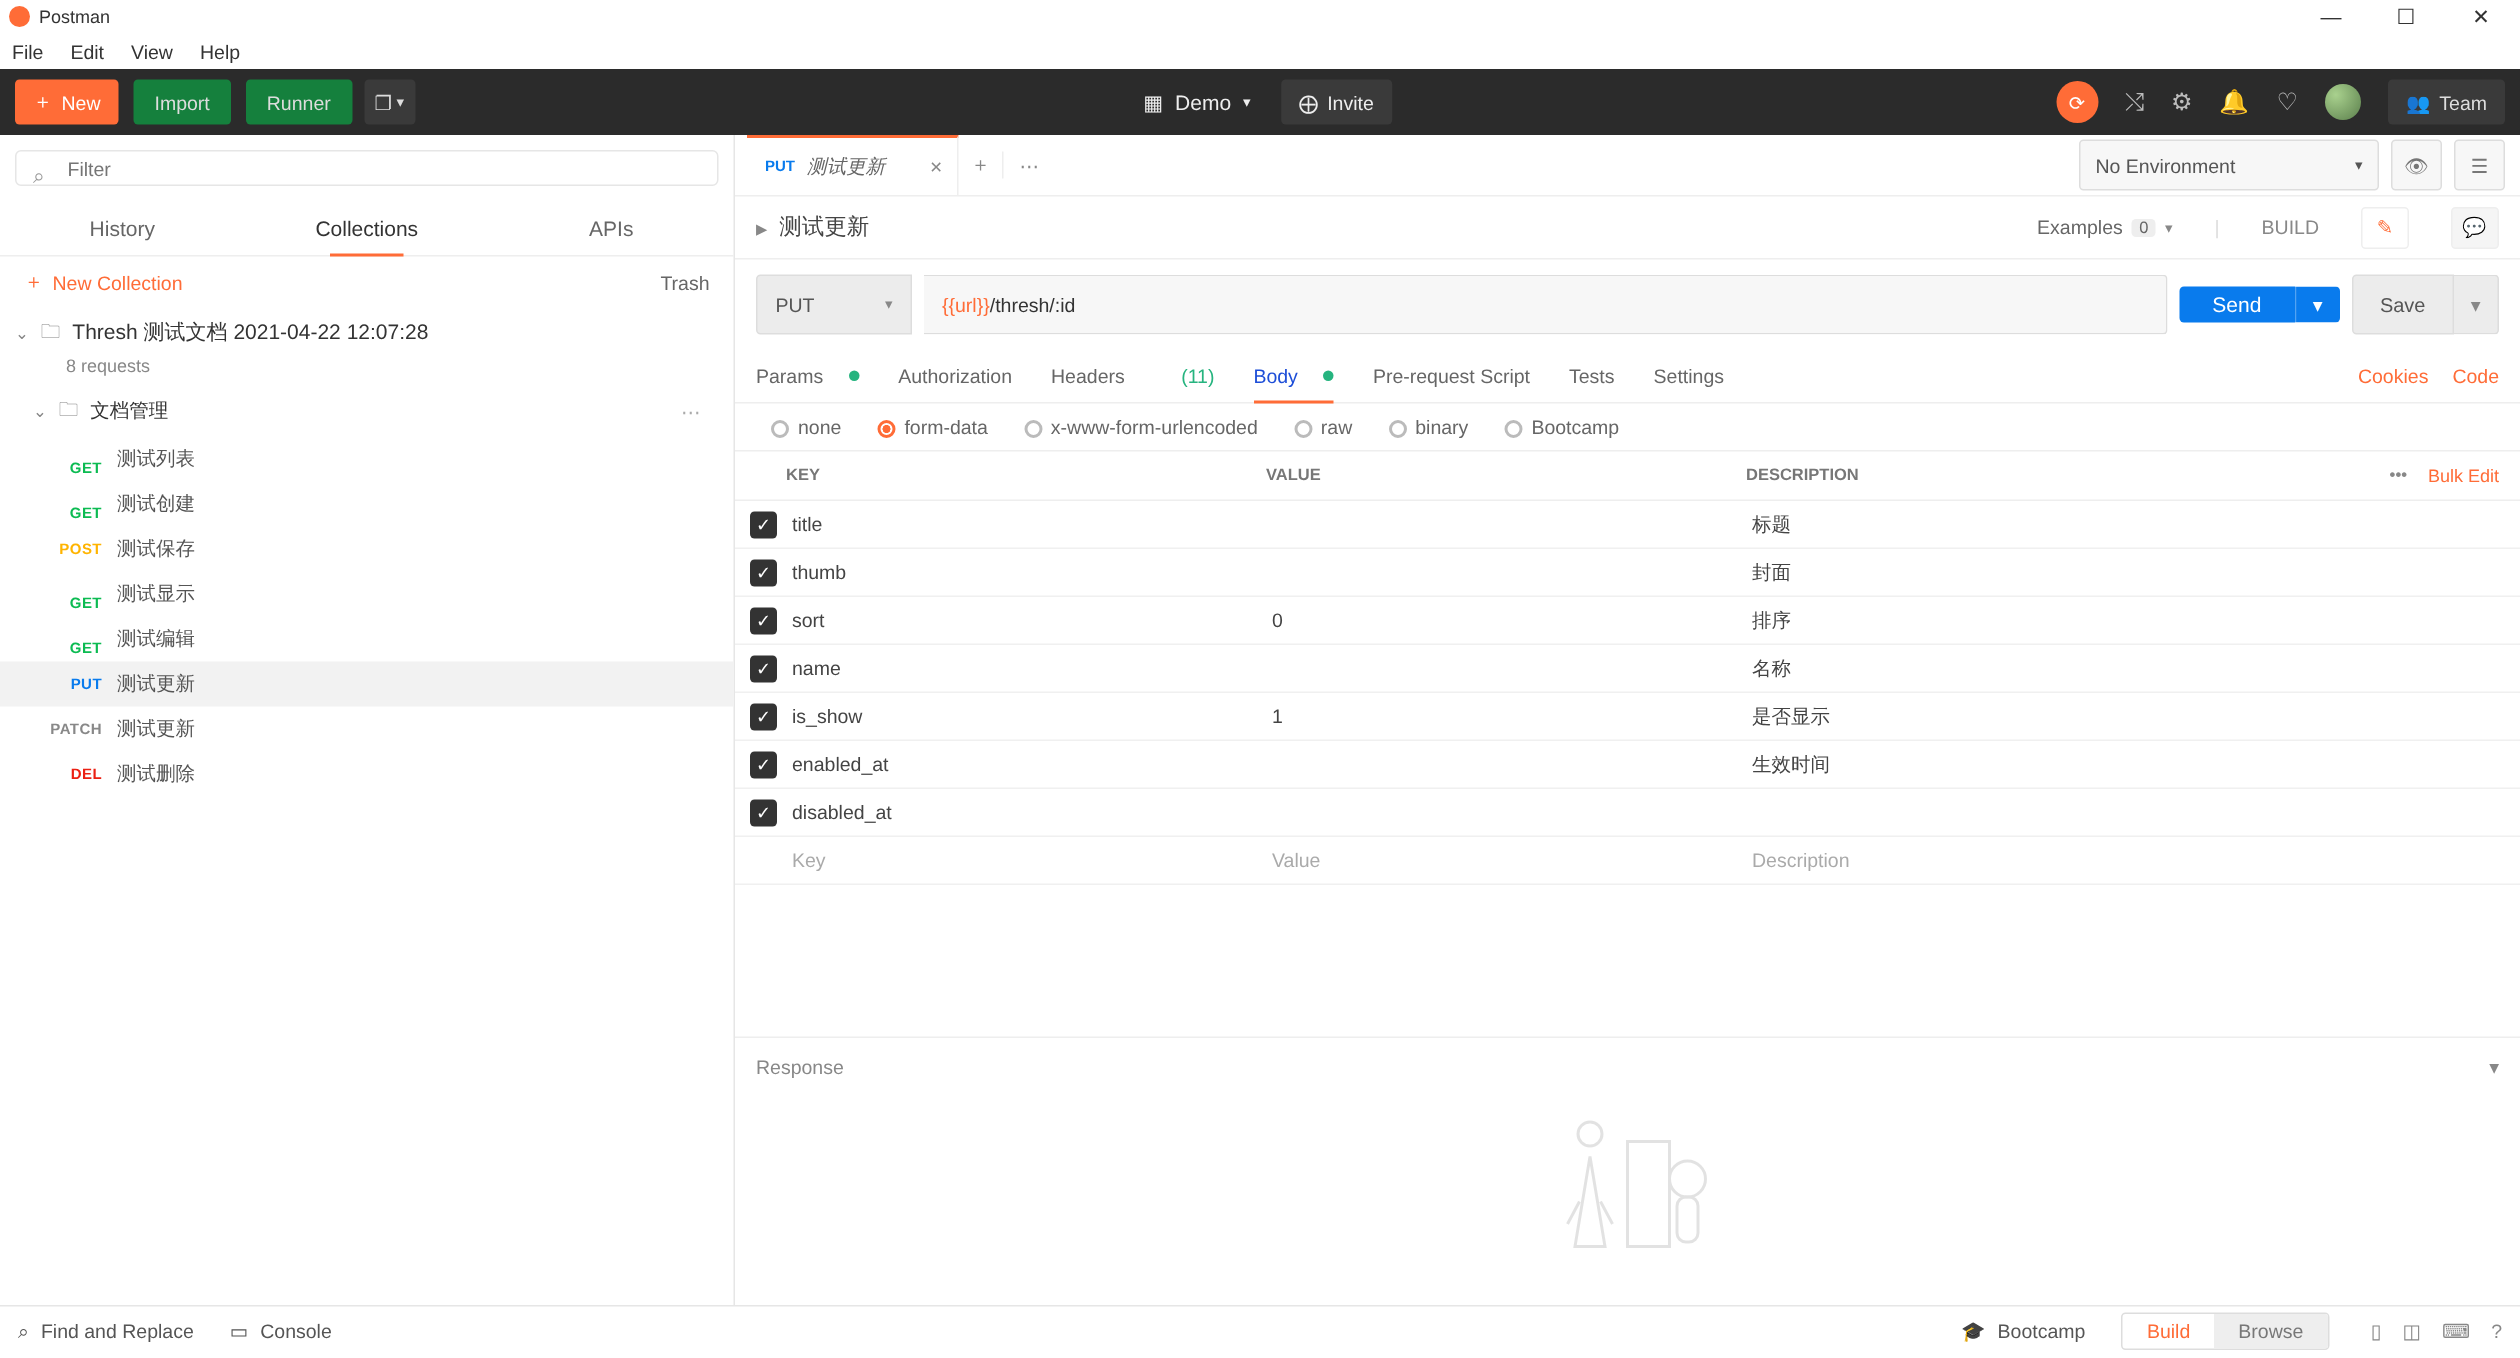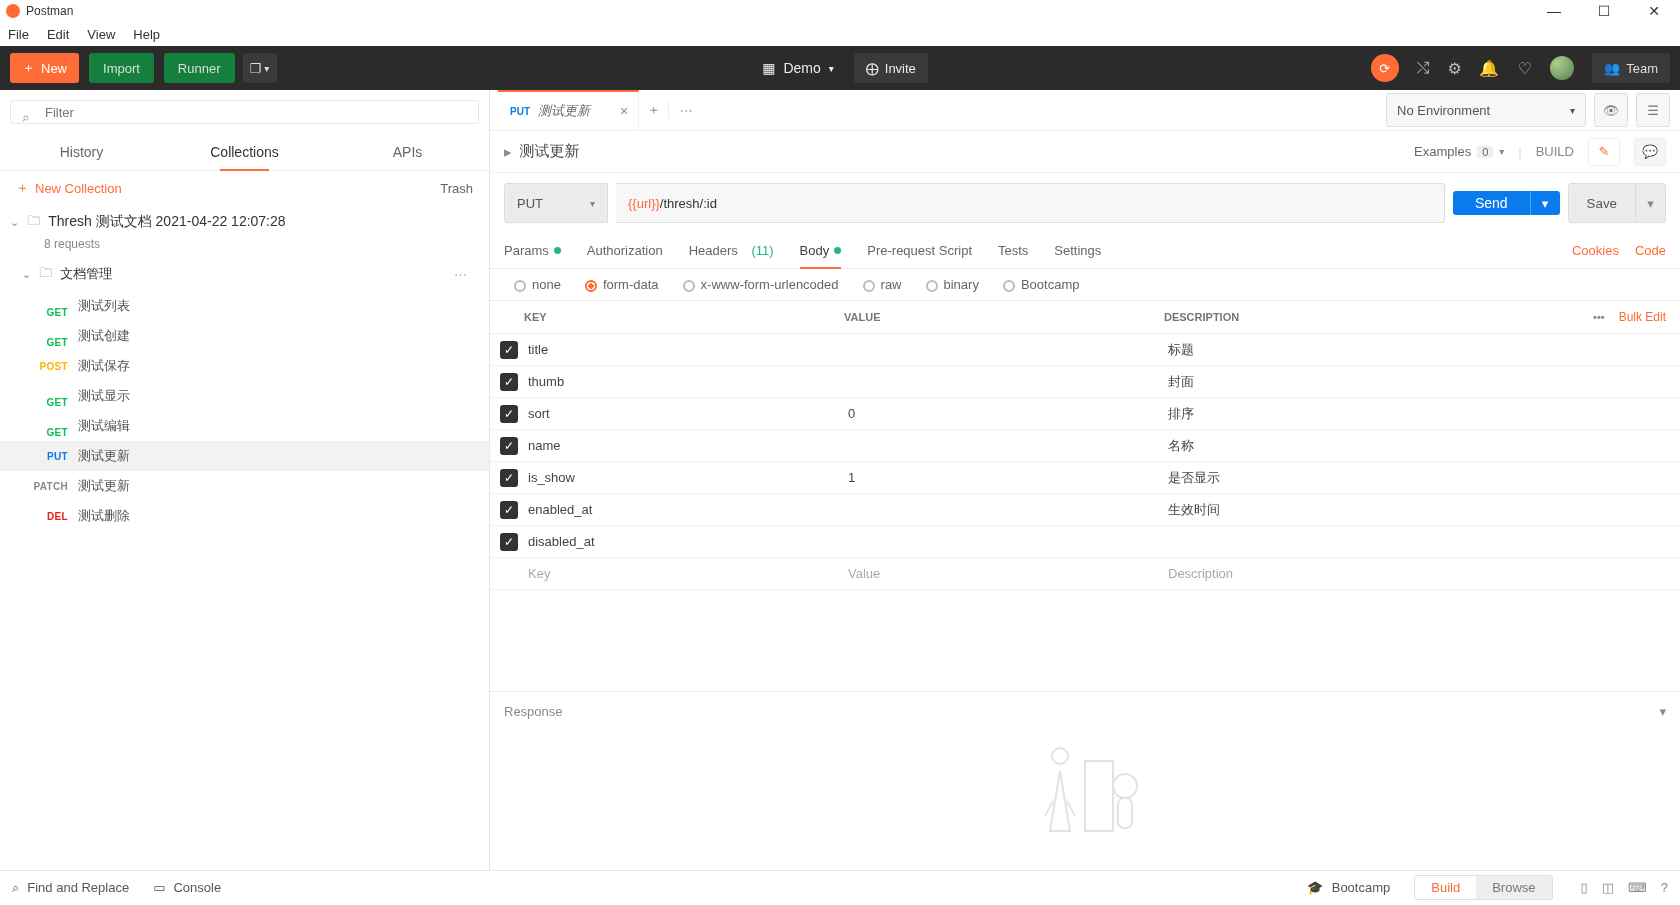--- a/index.html
+++ b/index.html
@@ -73,43 +73,43 @@
 .req-tab .t { font-style:italic; color:#666; font-size:13px;}
 .req-tab .close { margin-left:22px; color:#888; font-size:14px;}
 .plus-tab { width:30px; display:flex; align-items:center; justify-content:center; color:#888; border-right:1px solid #eee;}
 .more-tabs { width:34px; display:flex; align-items:center; justify-content:center; color:#888;}
 .env-area { display:flex; align-items:center; gap:8px; padding:0 10px;}
 .env-select { width:200px; height:34px; border:1px solid #ddd; background:#f7f7f7; border-radius:3px; display:flex; align-items:center; padding:0 10px; color:#555; justify-content:space-between; font-size:13px;}
 .sq-btn { width:34px; height:34px; border:1px solid #ddd; background:#f7f7f7; border-radius:3px; display:flex; align-items:center; justify-content:center; color:#777;}
 
 .crumb-row { display:flex; align-items:center; padding:6px 14px; border-bottom:1px solid #eee; height:42px;}
 .crumb-left { display:flex; align-items:center; gap:8px; color:#444; font-size:15px;}
-.crumb-right { margin-left:auto; display:flex; align-items:center; gap:14px;}
+.crumb-right { margin-left:auto; display:flex; align-items:center; gap:28px;}
 .examples { color:#666; font-size:13px; display:flex; align-items:center; gap:6px;}
 .badge0 { background:#eee; color:#666; border-radius:3px; padding:0 5px; font-size:11px;}
 .build-lbl { color:#888; font-size:13px;}
 .pencil-btn { width:32px; height:28px; border:1px solid #eee; border-radius:3px; display:flex; align-items:center; justify-content:center; color:#ff6c37;}
 .comment-btn { width:32px; height:28px; border:1px solid #eee; background:#f5f5f5; border-radius:3px; display:flex; align-items:center; justify-content:center; color:#888;}
 
 .url-row { display:flex; align-items:center; padding:10px 14px; gap:8px;}
 .method-select { width:104px; height:40px; background:#ececec; border:1px solid #ddd; border-radius:3px 0 0 3px; display:flex; align-items:center; justify-content:space-between; padding:0 12px; color:#555; font-size:13px;}
 .url-input { flex:1; height:40px; border:1px solid #ddd; border-left:none; border-radius:0 3px 3px 0; padding:0 12px; font-size:13px; background:#f7f7f7; display:flex; align-items:center;}
 .url-var { color:#ff6c37;}
 .send-grp { display:flex;}
 .send-btn { height:24px; background:#097bed; color:#fff; border:none; border-radius:3px 0 0 3px; padding:0 22px; font-size:14px; font-weight:500;}
 .send-dd { width:30px; background:#097bed; border-left:1px solid rgba(255,255,255,.3); border-radius:0 3px 3px 0; display:flex; align-items:center; justify-content:center; color:#fff;}
 .save-grp { display:flex;}
 .save-btn { height:40px; background:#ececec; border:1px solid #ddd; border-radius:3px 0 0 3px; padding:0 18px; color:#555;}
 .save-dd { width:30px; background:#ececec; border:1px solid #ddd; border-left:none; border-radius:0 3px 3px 0; display:flex; align-items:center; justify-content:center; color:#888;}
 
 .subtabs { display:flex; align-items:center; padding:0 14px; gap:26px; border-bottom:1px solid #eee; height:36px; font-size:13px;}
-.subtab { color:#666; display:flex; align-items:center; gap:5px; height:100%; position:relative;}
+.subtab { color:#666; display:flex; align-items:center; gap:17px; height:100%; position:relative;}
 .subtab .dot-g { width:7px; height:7px; border-radius:50%; background:#26b47f;}
 .subtab .cnt { color:#26b47f;}
-.subtab.active { color:#404040;justify-content:flex-end;}
+.subtab.active { color:#1d4ed8;justify-content:flex-end;}
 .subtab.active::after { content:""; position:absolute; left:0; right:0; bottom:-1px; height:2px; background:#ff6c37;}
 .subtabs .right { margin-left:auto; display:flex; gap:16px;}
 .subtabs .right span { color:#ff6c37;}
 
 .radio-row { display:flex; align-items:center; gap:24px; padding:8px 24px; font-size:13px; color:#666;}
 .radio { width:12px; height:12px; border-radius:50%; border:2px solid #bbb; display:inline-block; margin-right:6px; vertical-align:middle;}
 .radio.sel { border-color:#ff6c37; background:radial-gradient(circle,#ff6c37 45%, transparent 50%);}
 
 .kv-head { display:flex; align-items:center; height:34px; border-top:1px solid #eee; border-bottom:1px solid #eee; padding-left:34px; font-size:11px; color:#777; font-weight:600;}
 .col-key { width:320px;} .col-val{ width:320px;} .col-desc{flex:1;}

